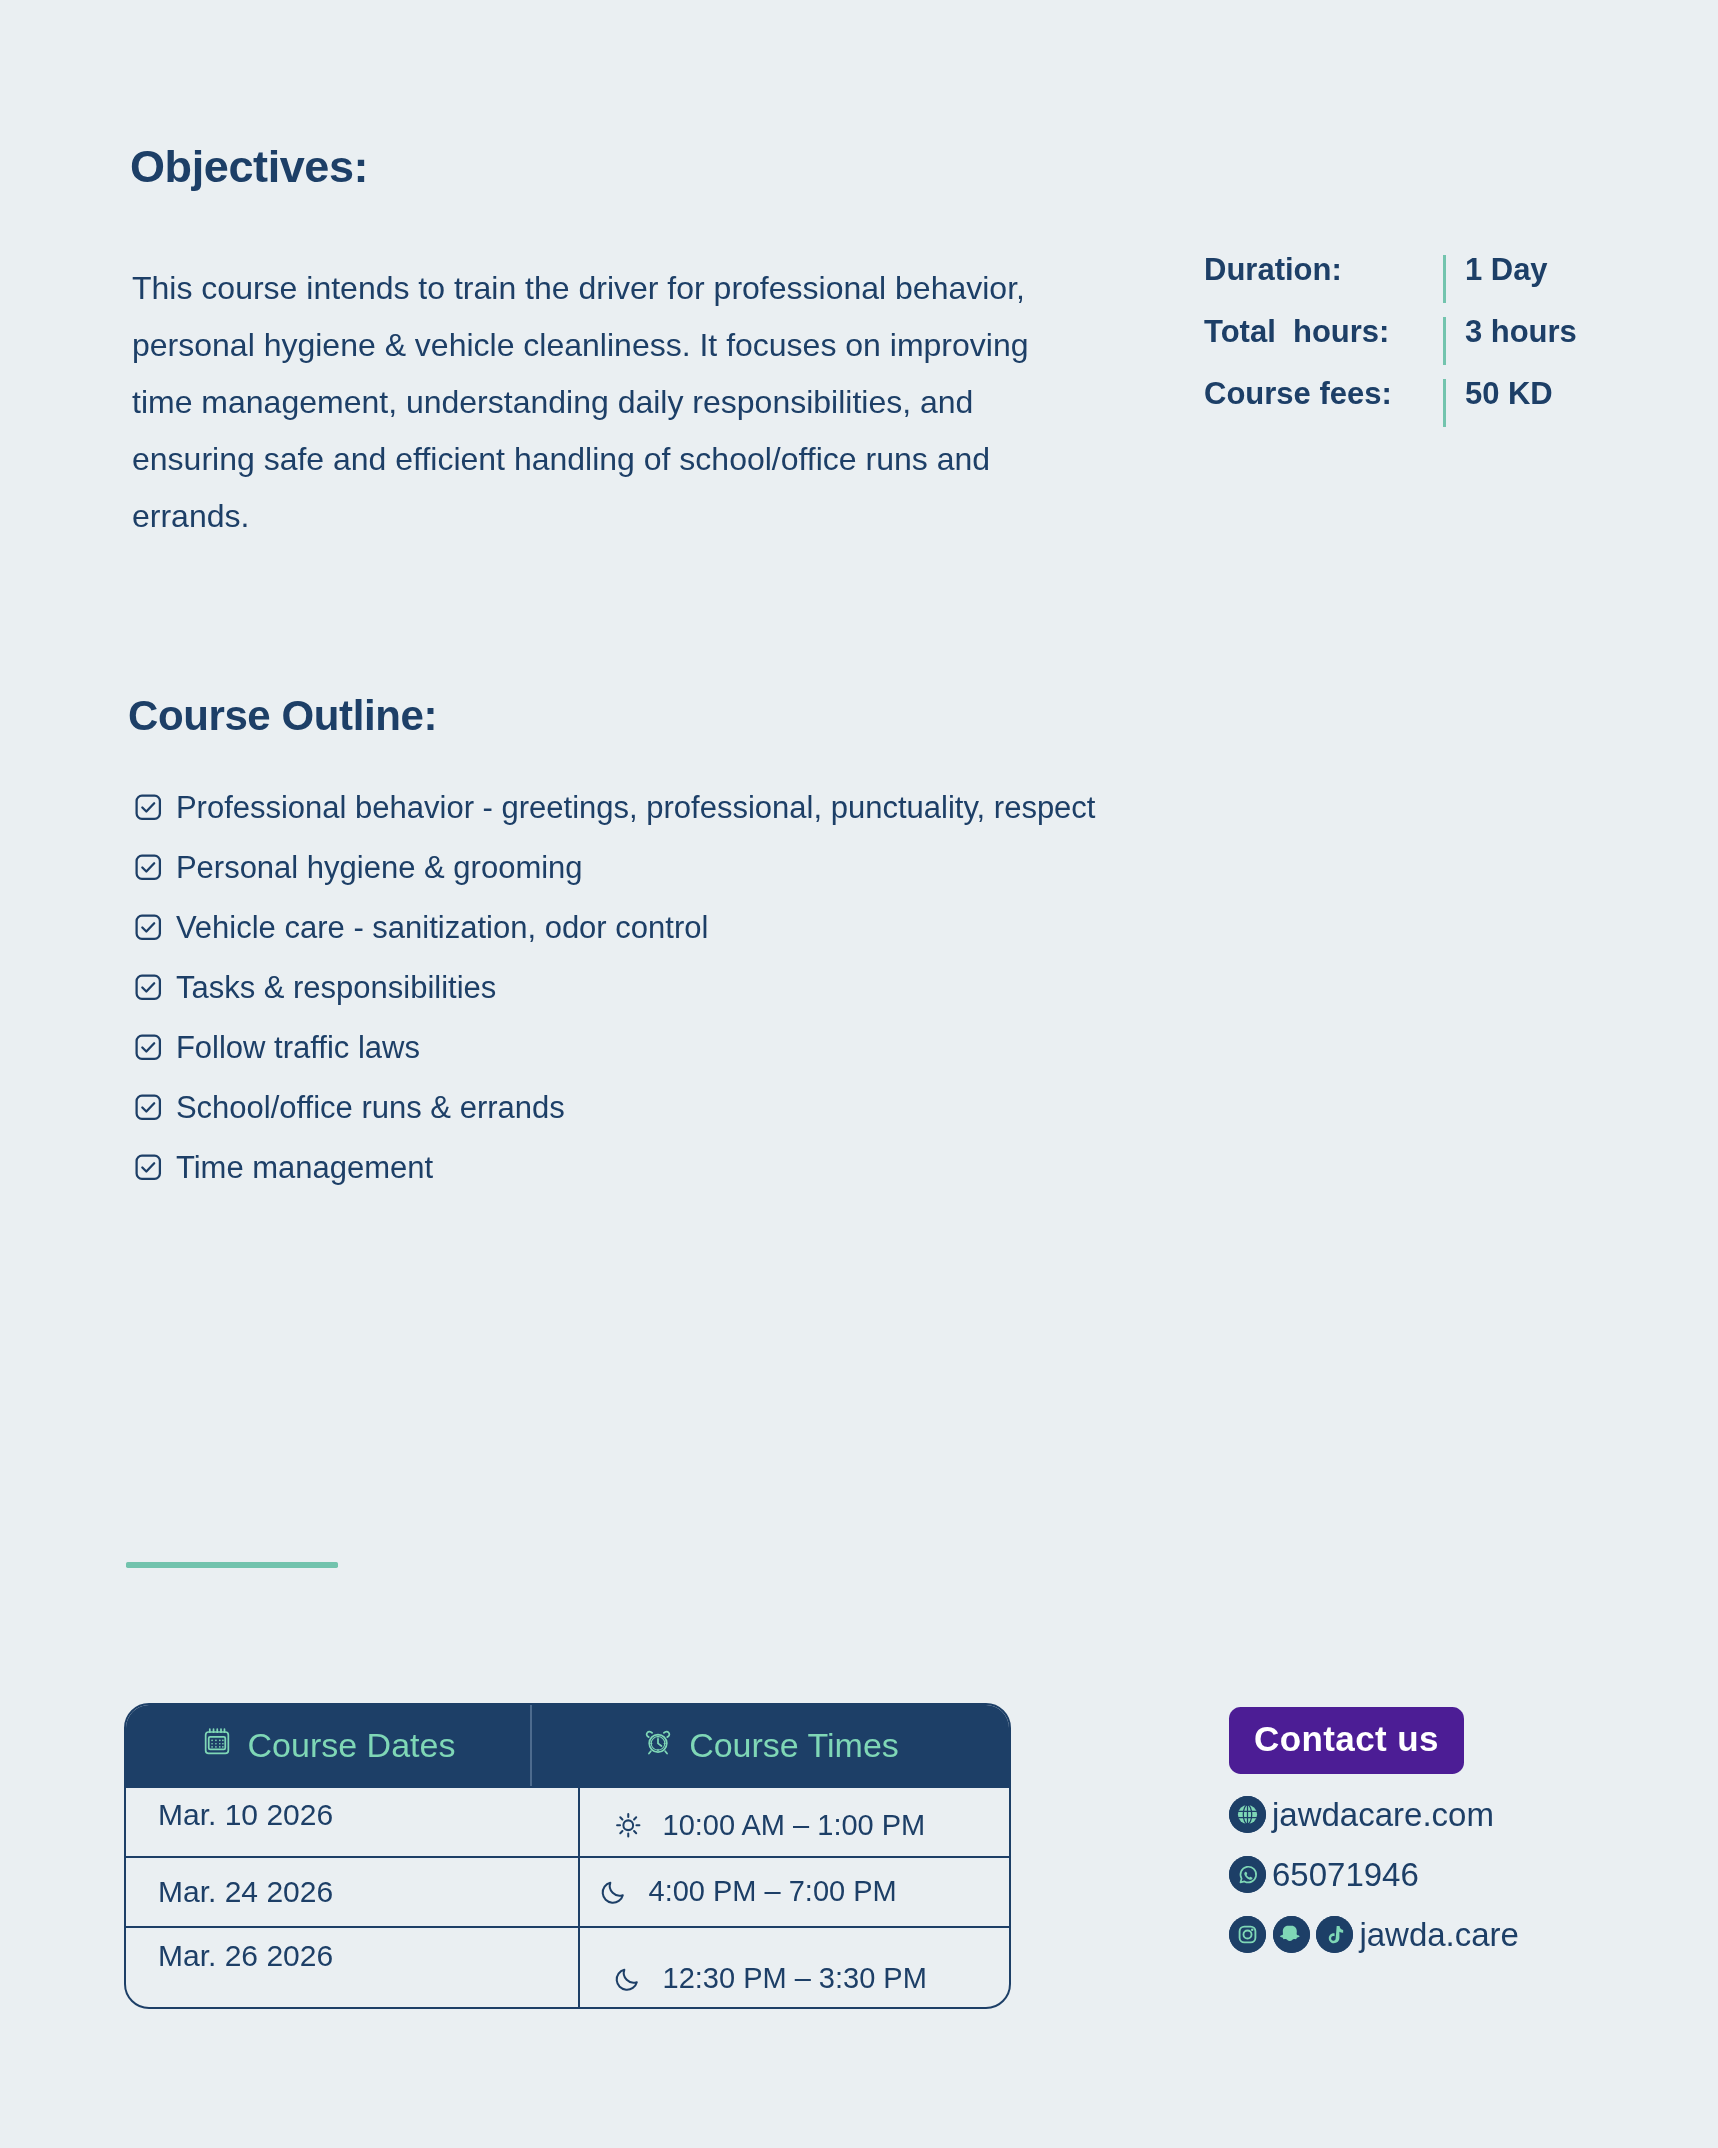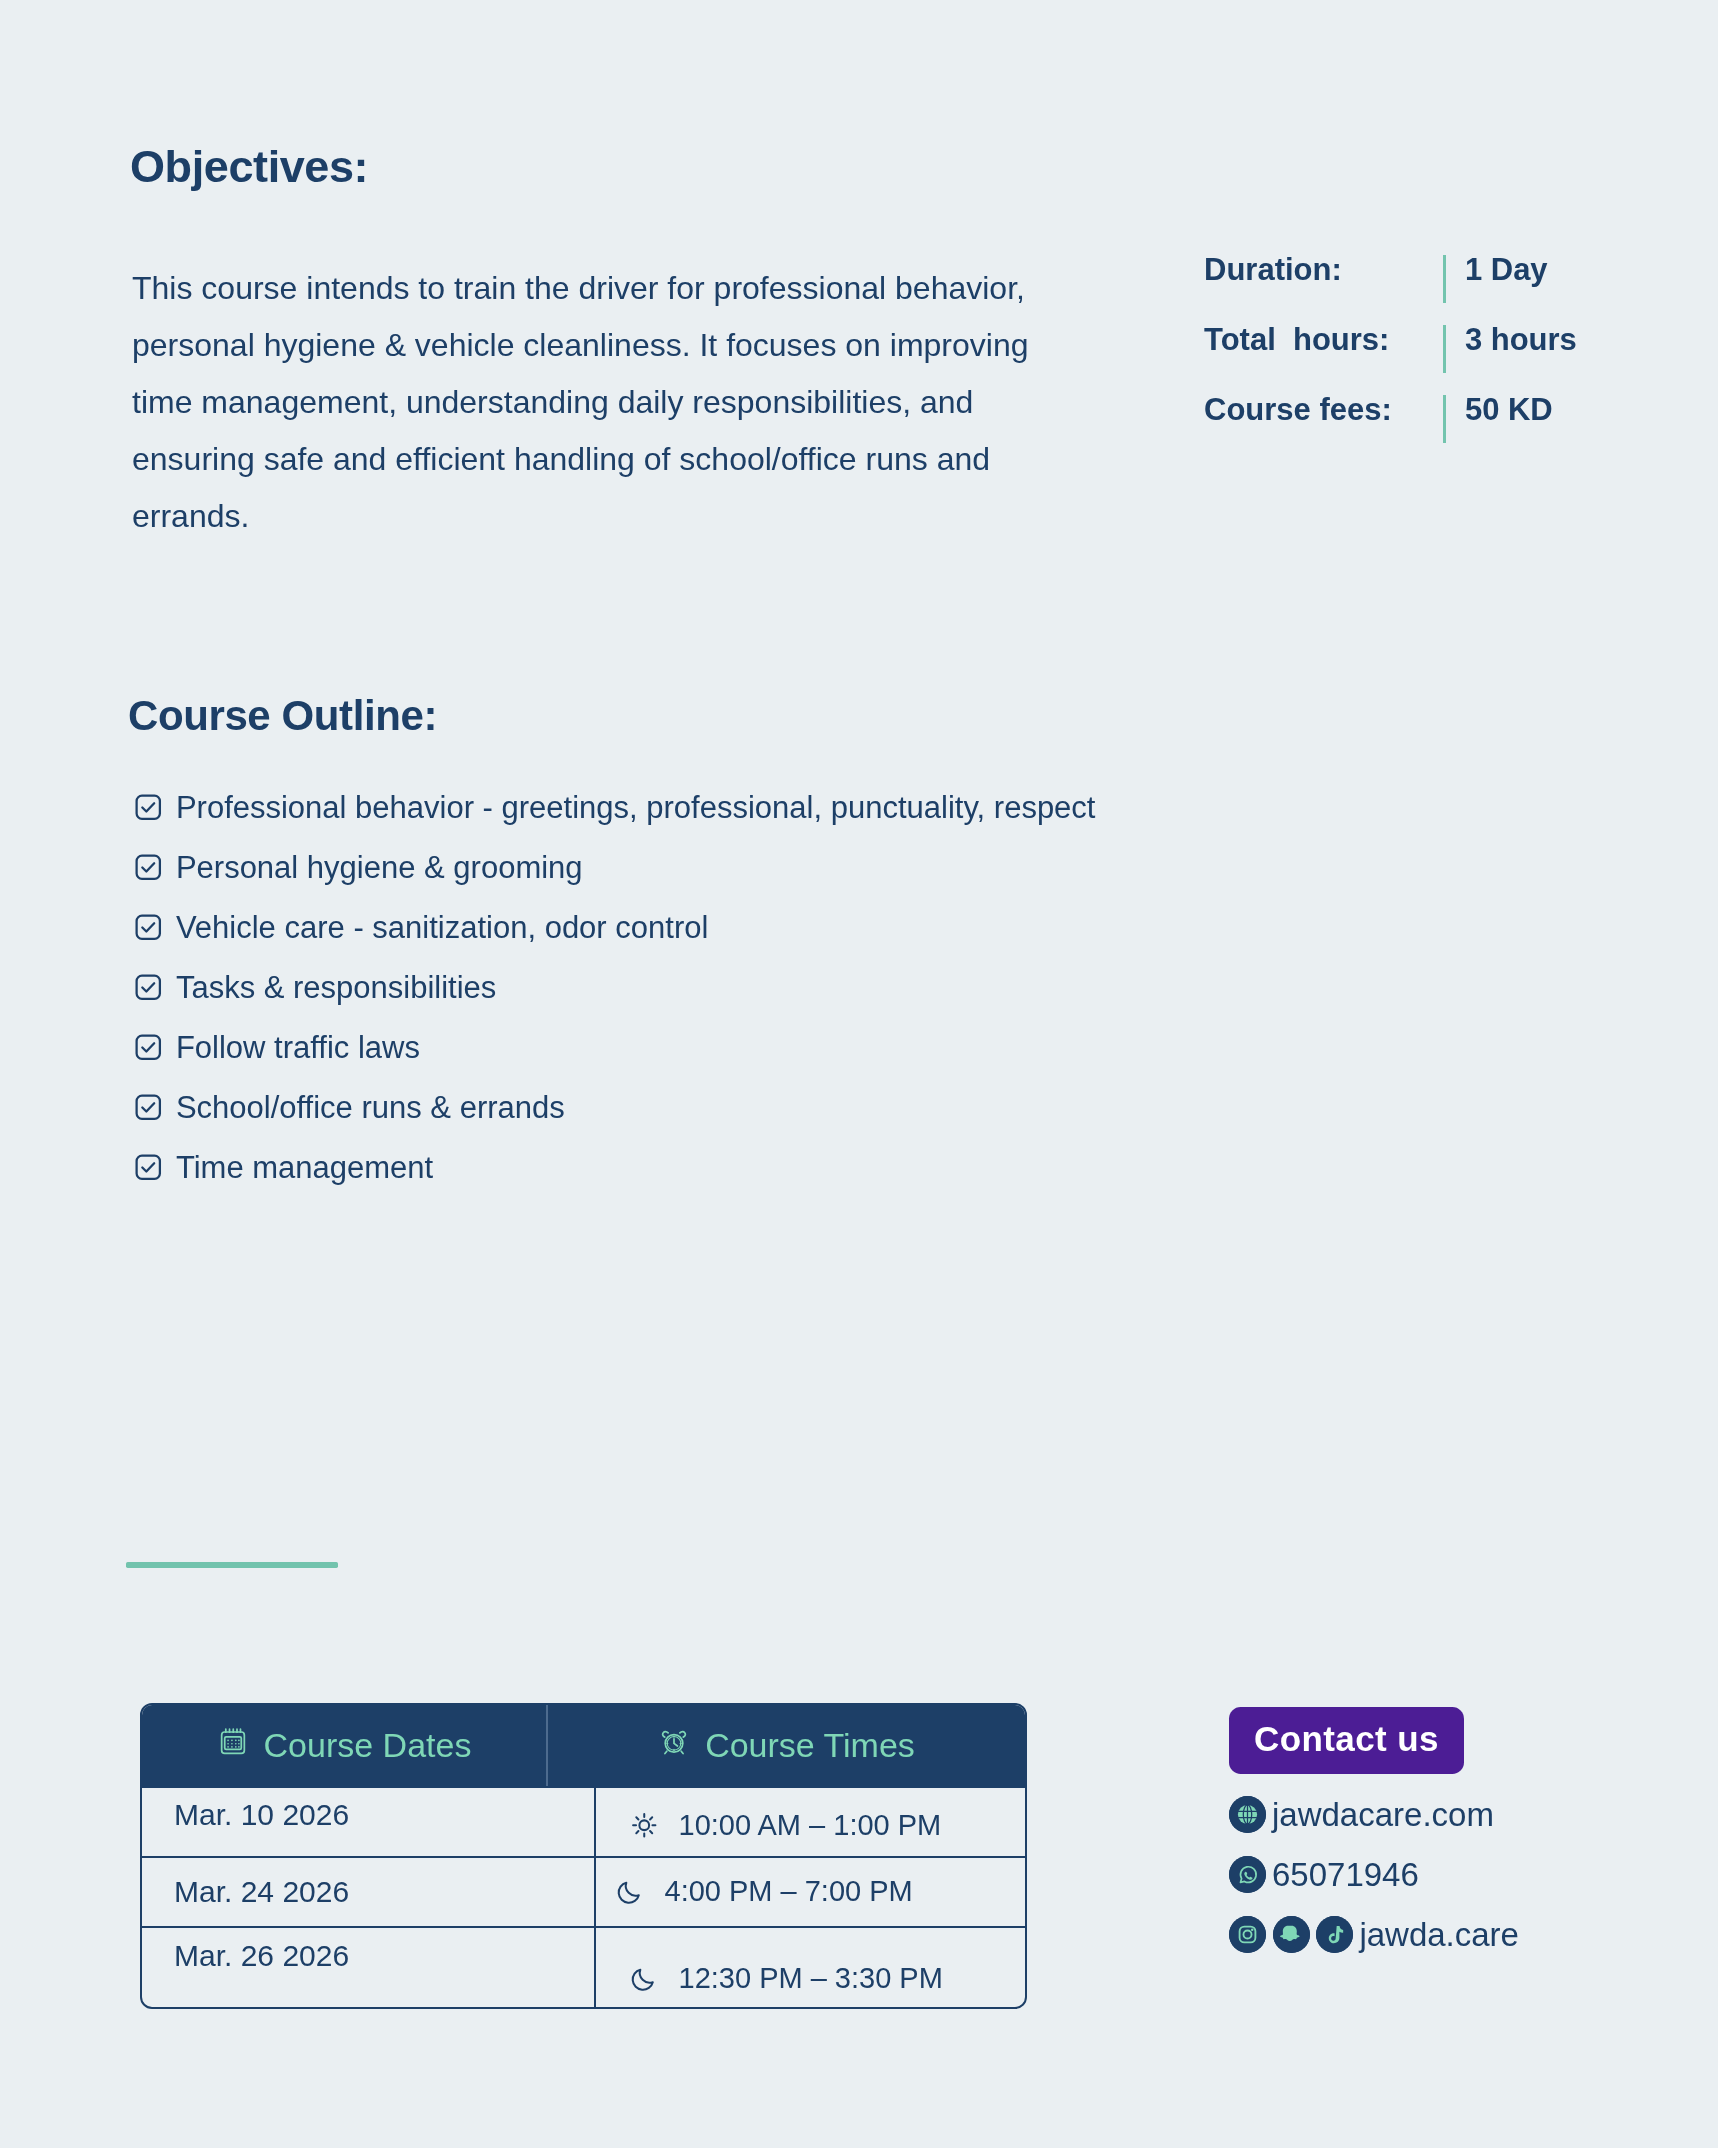--- a/index.html
+++ b/index.html
@@ -42,21 +42,21 @@
     color: #1d3f67;
   }
 
   
   .info-box {
     position: absolute;
     left: 1204px;
     top: 252px;
     display: flex;
     flex-direction: column;
-    gap: 16px;
+    gap: 8px;
   }
   .info-row {
     display: flex;
     align-items: baseline;
     height: 54px;
   }
   .info-label {
     width: 239px;
     font-size: 31px;
     font-weight: bold;
@@ -128,24 +128,23 @@
     border-radius: 1.7px;
   }
 
   
   .schedule {
     position: absolute;
     left: 124px;
     top: 1703px;
     width: 883px;
     border: 2.5px solid #1d3f67;
-    border-radius: 12px;
+    border-radius: 25px;
     overflow: hidden;
     background: #eaeff2;
-    margin-left: 16px;
   }
   .sched-head {
     display: flex;
     background: #1d3f67;
     height: 81px;
   }
   .sched-head-cell {
     display: flex;
     align-items: center;
     justify-content: center;

